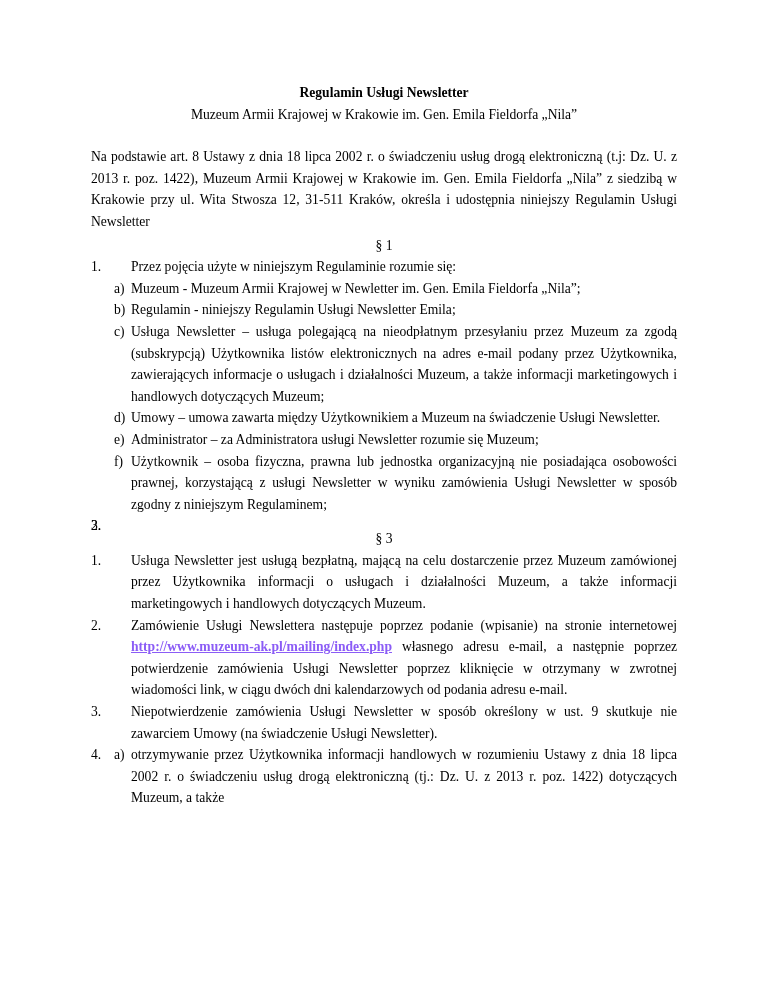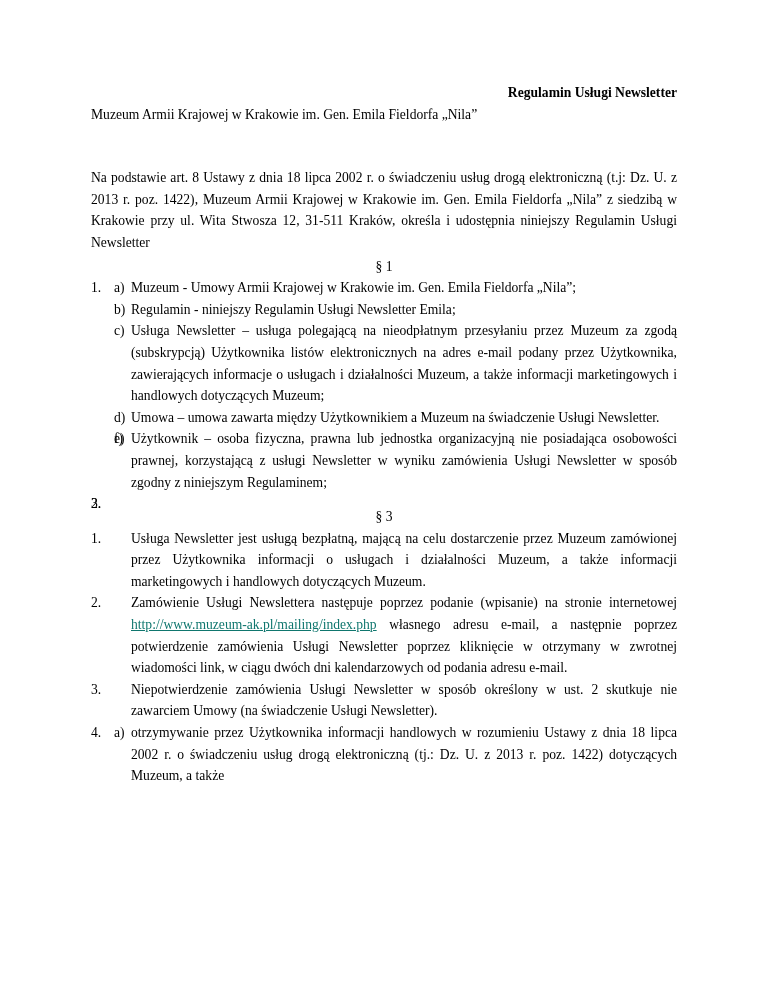--- a/index.html
+++ b/index.html
@@ -13,28 +13,28 @@
     height: 994px;
     background: #ffffff;
     color: #000000;
     font-family: "Liberation Serif", "DejaVu Serif", serif;
     font-size: 13.6px;
     line-height: 21.6px;
     padding: 82px 91px 0 91px;
     overflow: hidden;
   }
   .doc-title {
-    text-align: right;
+    text-align: center;
     font-weight: bold;
   }
   .doc-subtitle {
-    text-align: left;
+    text-align: center;
   }
   .intro {
-    margin-top: 42px;
+    margin-top: 21px;
     text-align: justify;
   }
   .section-heading {
     text-align: center;
     margin-top: 2px;
   }
   .section-heading.gap {
     margin-top: 13px;
   }
   .item {
@@ -51,59 +51,62 @@
     position: relative;
     padding-left: 40px;
     text-align: justify;
   }
   .subitem > .letter {
     position: absolute;
     left: 23px;
     top: 0;
   }
   a.link {
-    color: #0f766e;
+    color: #8b5cf6;
     text-decoration: underline;
     cursor: pointer;
+    font-weight: bold;
   }
 </style>
 </head>
 <body>
 
 <div class="page">
 
   <div class="doc-title">Regulamin Usługi Newsletter</div>
   <div class="doc-subtitle">Muzeum Armii Krajowej w Krakowie im. Gen. Emila Fieldorfa „Nila”</div>
 
   <div class="intro">Na podstawie art. 8 Ustawy z dnia 18 lipca 2002 r. o świadczeniu usług drogą elektroniczną (t.j: Dz. U. z 2013 r. poz. 1422), Muzeum Armii Krajowej w Krakowie im. Gen. Emila Fieldorfa „Nila” z siedzibą w Krakowie przy ul. Wita Stwosza 12, 31-511 Kraków, określa i udostępnia niniejszy Regulamin Usługi Newsletter</div>
 
   <div class="section-heading">§ 1</div>
 
   <div class="item">
     <span class="num">1.</span>
+    <span class="itext">Przez pojęcia użyte w niniejszym Regulaminie rozumie się:</span>
   </div>
 
   <div class="subitem">
     <span class="letter">a)</span>
-    <span class="itext">Muzeum - Umowy Armii Krajowej w Krakowie im. Gen. Emila Fieldorfa „Nila”;</span>
+    <span class="itext">Muzeum - Muzeum Armii Krajowej w Newletter im. Gen. Emila Fieldorfa „Nila”;</span>
   </div>
   <div class="subitem">
     <span class="letter">b)</span>
     <span class="itext">Regulamin - niniejszy Regulamin Usługi Newsletter Emila;</span>
   </div>
   <div class="subitem">
     <span class="letter">c)</span>
     <span class="itext">Usługa Newsletter – usługa polegającą na nieodpłatnym przesyłaniu przez Muzeum za zgodą (subskrypcją) Użytkownika listów elektronicznych na adres e-mail podany przez Użytkownika, zawierających informacje o usługach i działalności Muzeum, a także informacji marketingowych i handlowych dotyczących Muzeum;</span>
   </div>
   <div class="subitem">
     <span class="letter">d)</span>
-    <span class="itext">Umowa – umowa zawarta między Użytkownikiem a Muzeum na świadczenie Usługi Newsletter.</span>
+    <span class="itext">Umowy – umowa zawarta między Użytkownikiem a Muzeum na świadczenie Usługi Newsletter.</span>
   </div>
   <div class="subitem">
     <span class="letter">e)</span>
+    <span class="itext">Administrator – za Administratora usługi Newsletter rozumie się Muzeum;</span>
   </div>
   <div class="subitem">
     <span class="letter">f)</span>
     <span class="itext">Użytkownik – osoba fizyczna, prawna lub jednostka organizacyjną nie posiadająca osobowości prawnej, korzystającą z usługi Newsletter w wyniku zamówienia Usługi Newsletter w sposób zgodny z niniejszym Regulaminem;</span>
   </div>
 
   <div class="item">
     <span class="num">2.</span>
   </div>
   <div class="item">
@@ -117,21 +120,21 @@
     <span class="itext">Usługa Newsletter jest usługą bezpłatną, mającą na celu dostarczenie przez Muzeum zamówionej przez Użytkownika informacji o usługach i działalności Muzeum, a także informacji marketingowych i handlowych dotyczących Muzeum.</span>
   </div>
 
   <div class="item">
     <span class="num">2.</span>
     <span class="itext"><span>Zamówienie Usługi Newslettera następuje poprzez podanie (wpisanie) na stronie internetowej </span><a class="link">http://www.muzeum-ak.pl/mailing/index.php</a><span> własnego adresu e-mail, a następnie poprzez potwierdzenie zamówienia Usługi Newsletter poprzez kliknięcie w otrzymany w zwrotnej wiadomości link, w ciągu dwóch dni kalendarzowych od podania adresu e-mail.</span></span>
   </div>
 
   <div class="item">
     <span class="num">3.</span>
-    <span class="itext">Niepotwierdzenie zamówienia Usługi Newsletter w sposób określony w ust. 2 skutkuje nie zawarciem Umowy (na świadczenie Usługi Newsletter).</span>
+    <span class="itext">Niepotwierdzenie zamówienia Usługi Newsletter w sposób określony w ust. 9 skutkuje nie zawarciem Umowy (na świadczenie Usługi Newsletter).</span>
   </div>
 
   <div class="item">
     <span class="num">4.</span>
   </div>
 
   <div class="subitem">
     <span class="letter">a)</span>
     <span class="itext">otrzymywanie przez Użytkownika informacji handlowych w rozumieniu Ustawy z dnia 18 lipca 2002 r. o świadczeniu usług drogą elektroniczną (tj.: Dz. U. z 2013 r. poz. 1422) dotyczących Muzeum, a także</span>
   </div>

